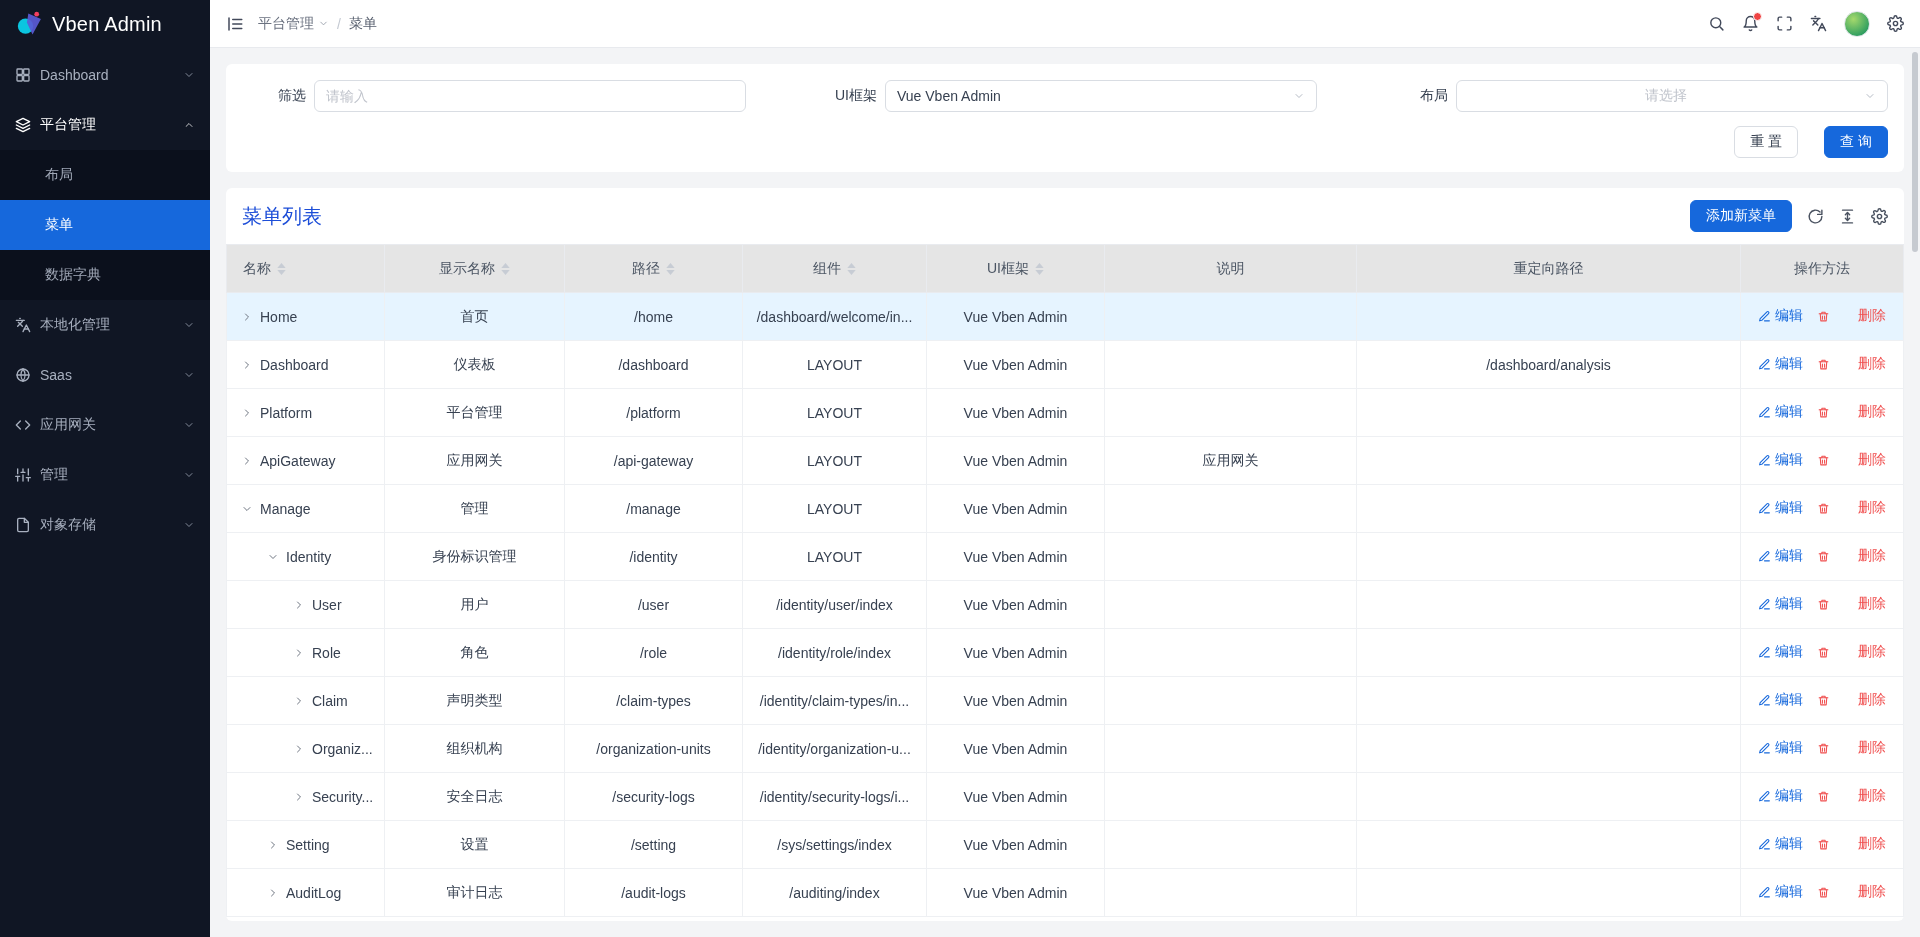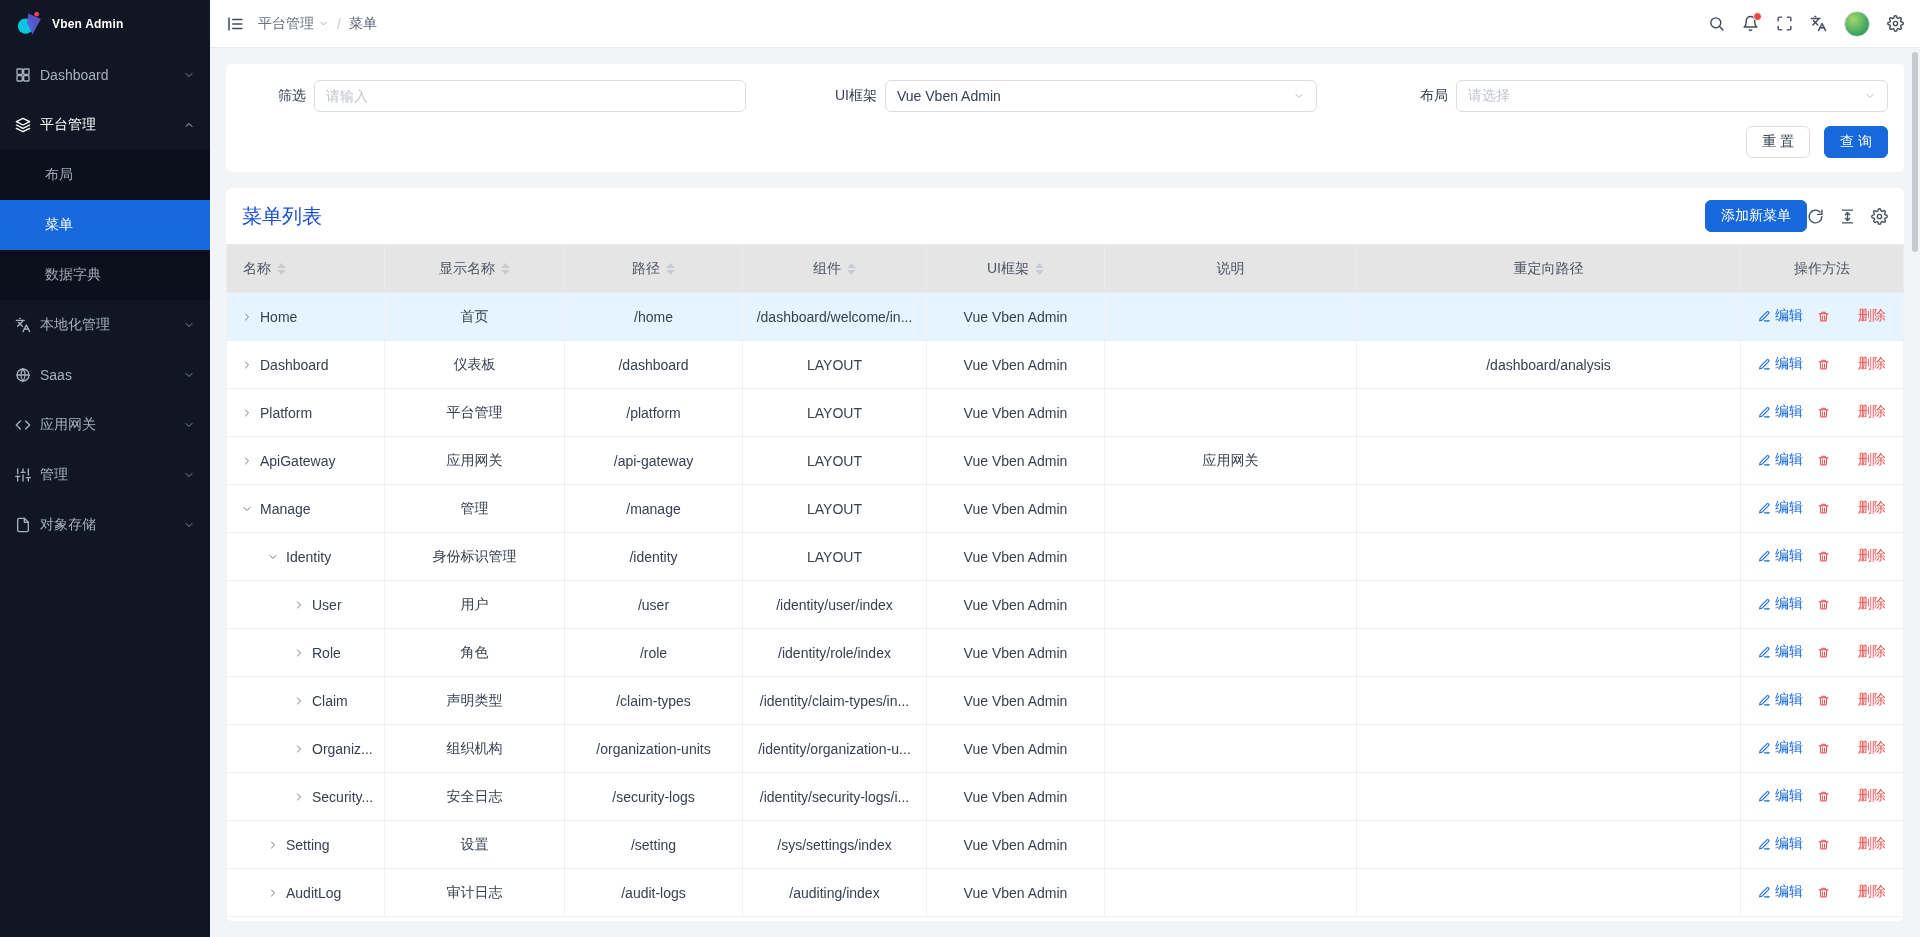--- a/index.html
+++ b/index.html
@@ -7,21 +7,21 @@
   body {
     font-family: "Liberation Sans", "DejaVu Sans", sans-serif;
     font-size: 14px; color: #374151; background: #f3f4f6;
   }
   .app { display:flex; width:100%; height:100%; position:relative; }
 
   
   .sidebar { width:210px; flex-shrink:0; background:#101624; display:flex; flex-direction:column; }
   .logo { height:48px; display:flex; align-items:center; gap:9px; padding:0 15px; }
   .logo-mark svg { width:28px; height:28px; display:block; }
-  .logo-text { color:#fff; font-weight:700; font-size:12px; letter-spacing:.2px; }
+  .logo-text { color:#fff; font-weight:400; font-size:20px; letter-spacing:.2px; }
   .menu { flex:1; overflow:hidden; padding-top:2px; }
   .menu-item { height:50px; display:flex; align-items:center; gap:9px; padding:0 15px; color:#a8b0bf; cursor:pointer; }
   .menu-item.open { color:#ffffff; }
   .mi-icon svg { width:16px; height:16px; display:block; }
   .mi-label { flex:1; white-space:nowrap; overflow:hidden; }
   .mi-arrow svg { width:12px; height:12px; display:block; opacity:.75; }
   .submenu { background:#0b101c; }
   .submenu-item { height:50px; display:flex; align-items:center; padding-left:45px; color:#a0a8b7; cursor:pointer; }
   .submenu-item.active { background:#1668dc; color:#fff; }
 
@@ -47,31 +47,31 @@
   
   .filter-card { padding:16px 16px 14px; flex-shrink:0; }
   .filter-fields { display:grid; grid-template-columns:1fr 1fr 1fr; column-gap:67px; }
   .field { display:flex; align-items:center; gap:8px; min-width:0; }
   .field > label { min-width:64px; text-align:right; color:#374151; white-space:nowrap; }
   .control { flex:1; height:32px; border:1px solid #d9dde3; border-radius:6px; background:#fff; font-size:14px; }
   input.control { padding:0 11px; outline:none; color:#374151; }
   input.control::placeholder { color:#c0c4cc; }
   .select { display:flex; align-items:center; padding:0 11px; cursor:pointer; }
   .sel-value { flex:1; color:#374151; white-space:nowrap; overflow:hidden; }
-  .sel-value.placeholder { color:#c0c4cc; }
+  .sel-value.placeholder { color:#c0c4cc;text-align:center; }
   .sel-arrow svg { width:12px; height:12px; display:block; color:#b6bcc6; }
-  .filter-actions { display:flex; justify-content:flex-end; gap:14px; margin-top:14px; }
+  .filter-actions { display:flex; justify-content:flex-end; gap:26px; margin-top:14px; }
   .btn { height:32px; padding:0 15px; border-radius:6px; border:1px solid #d9dde3; background:#fff; color:#374151; font-size:14px; font-family:inherit; cursor:pointer; white-space:nowrap; }
   .btn.primary { background:#1668dc; border-color:#1668dc; color:#fff; }
 
   
   .table-card { flex:1; min-height:0; display:flex; flex-direction:column; overflow:hidden; }
   .toolbar { height:56px; flex-shrink:0; display:flex; align-items:center; justify-content:space-between; padding:0 16px; }
   .table-title { font-size:20px; font-weight:400; color:#1d4ed8; }
-  .toolbar-right { display:flex; align-items:center; }
+  .toolbar-right { display:flex; align-items:center; gap:15px; }
   .toolbar-right .icon-btn { color:#4a5260; }
 
   table { width:100%; border-collapse:collapse; table-layout:fixed; }
   th { height:48px; background:#e5e5e5; border:1px solid #e9ebef; font-weight:500; color:#4b5563; font-size:14px; padding:0 8px; }
   .th-inner { display:flex; align-items:center; justify-content:center; gap:0; }
   .col-name .th-inner { justify-content:flex-start; padding-left:8px; }
   .sorter { display:inline-flex; flex-direction:column; gap:2px; margin-left:6px; color:#c7ccd4; cursor:pointer; }
   .sorter svg { width:9px; height:5px; display:block; fill:currentColor; }
   td { height:48px; border:1px solid #eef0f3; text-align:center; color:#374151; padding:0 8px; white-space:nowrap; overflow:hidden; text-overflow:ellipsis; }
   tr.hl td { background:#e6f4ff; }

